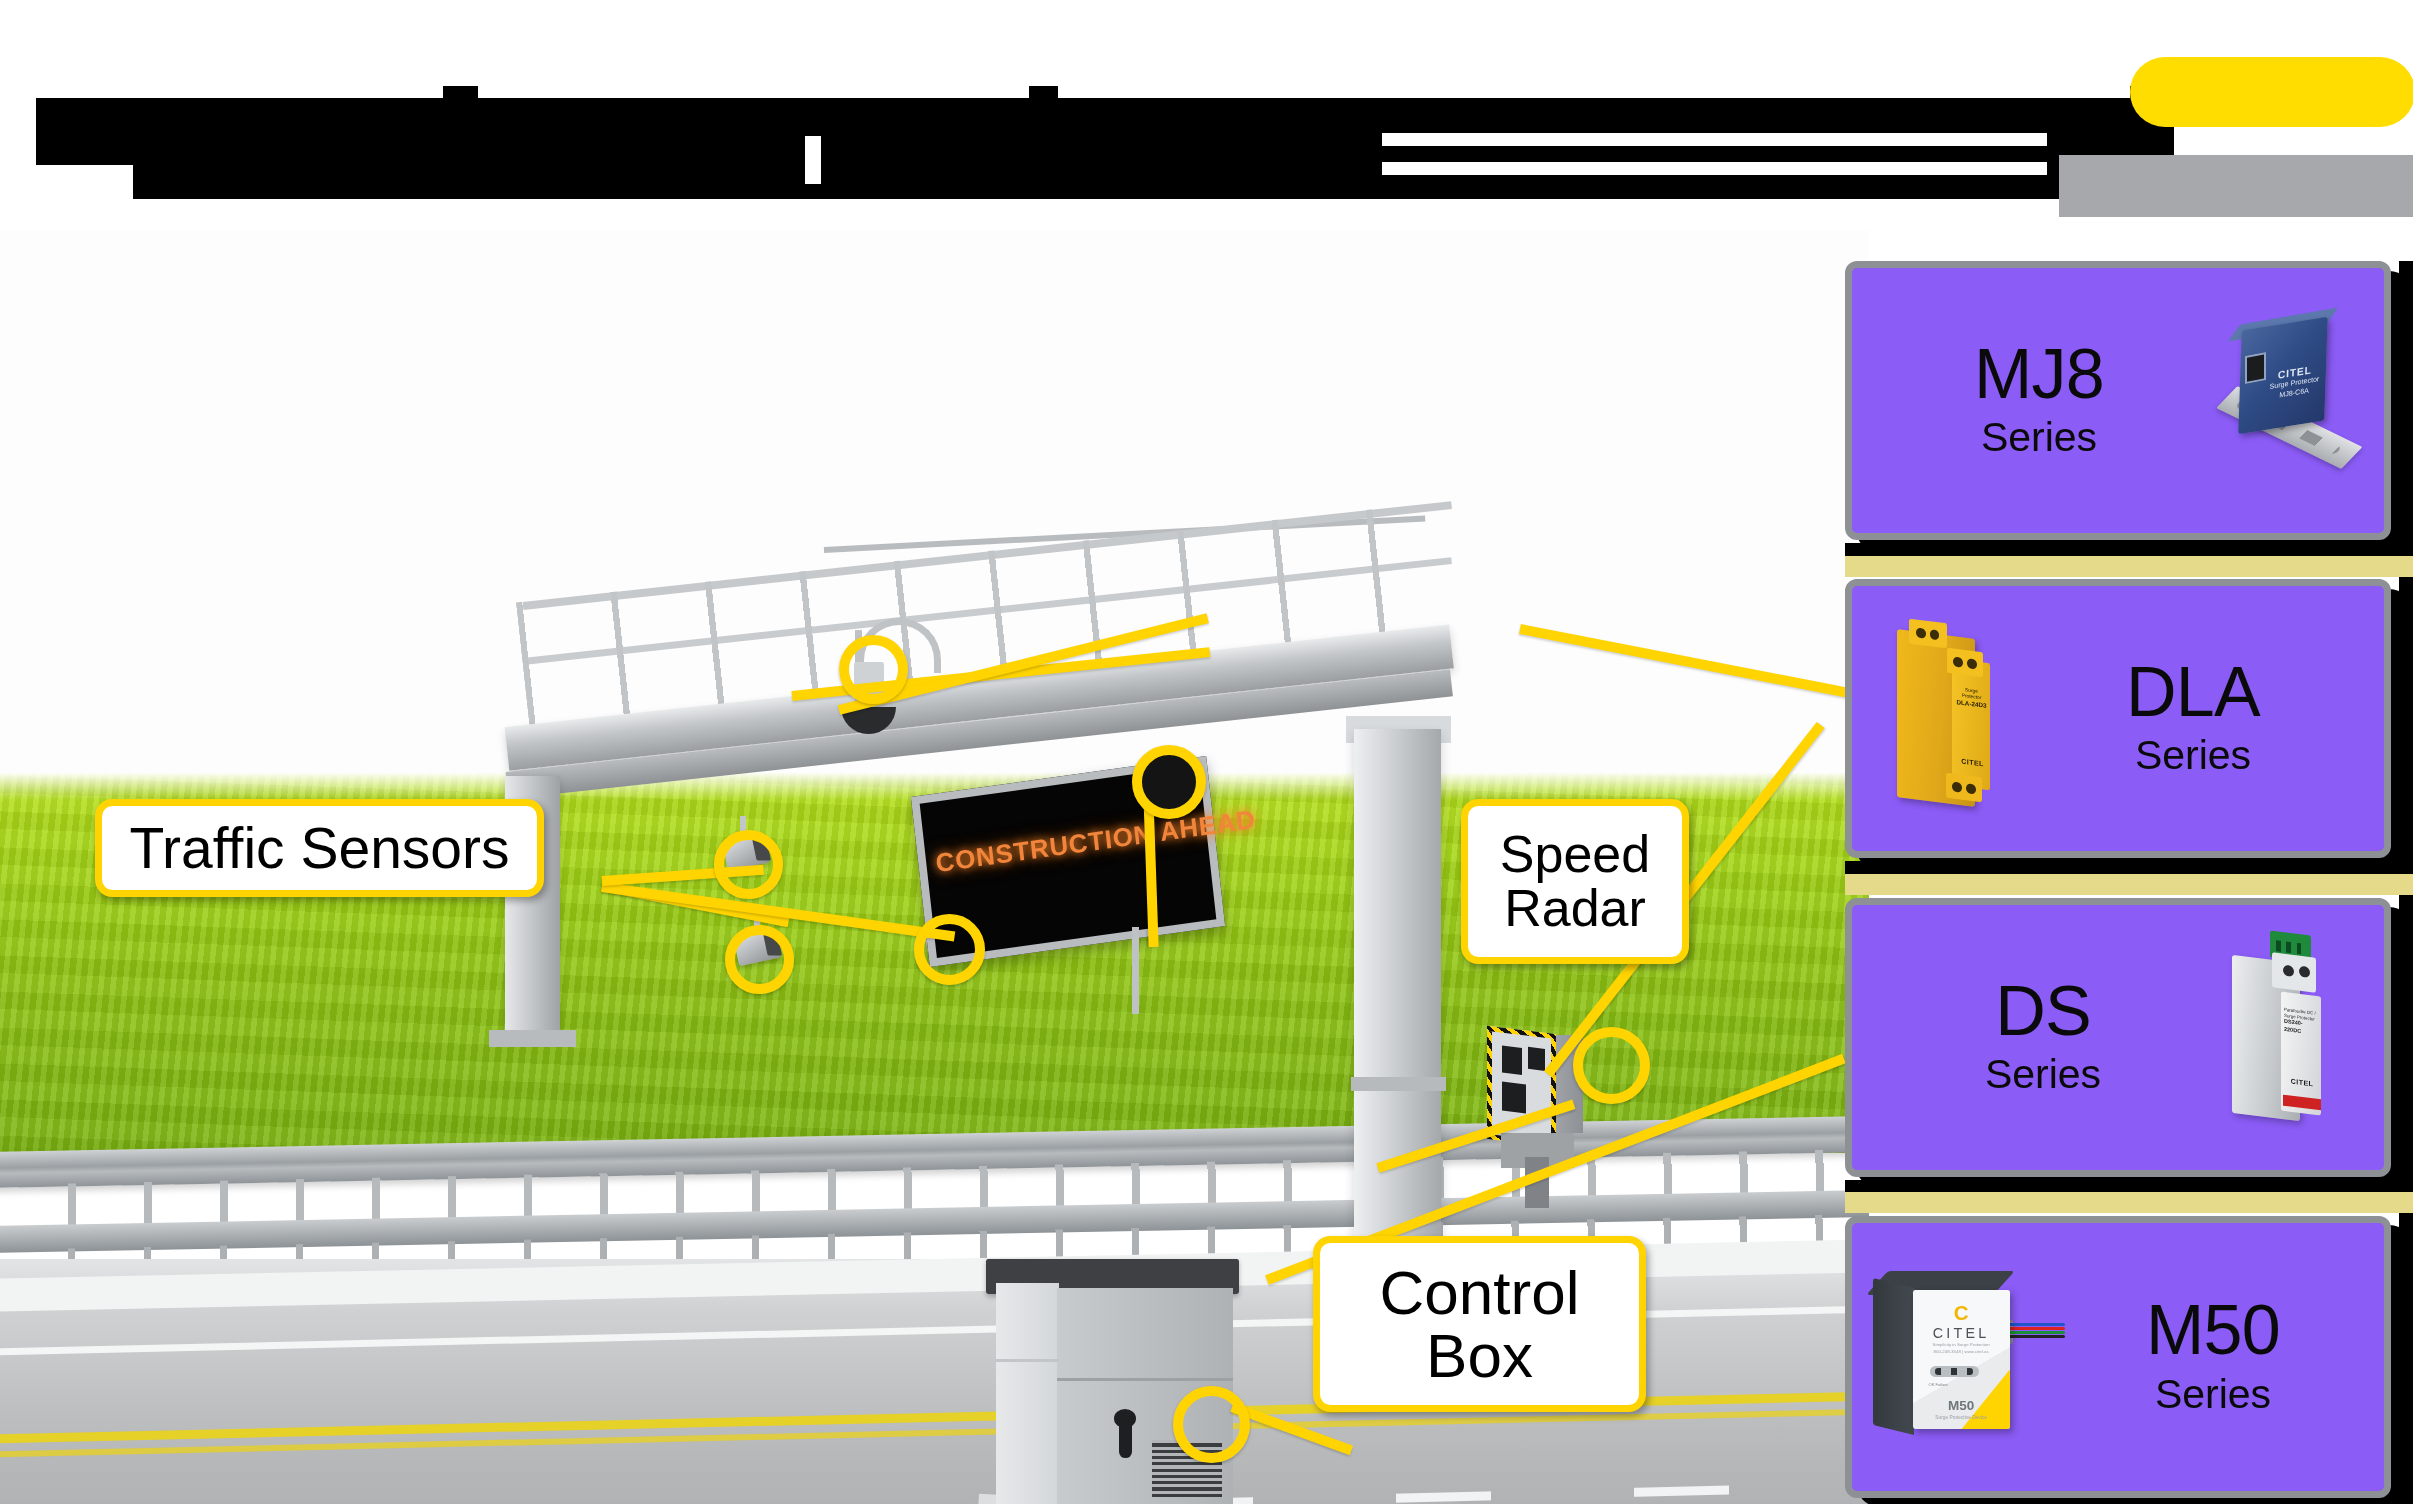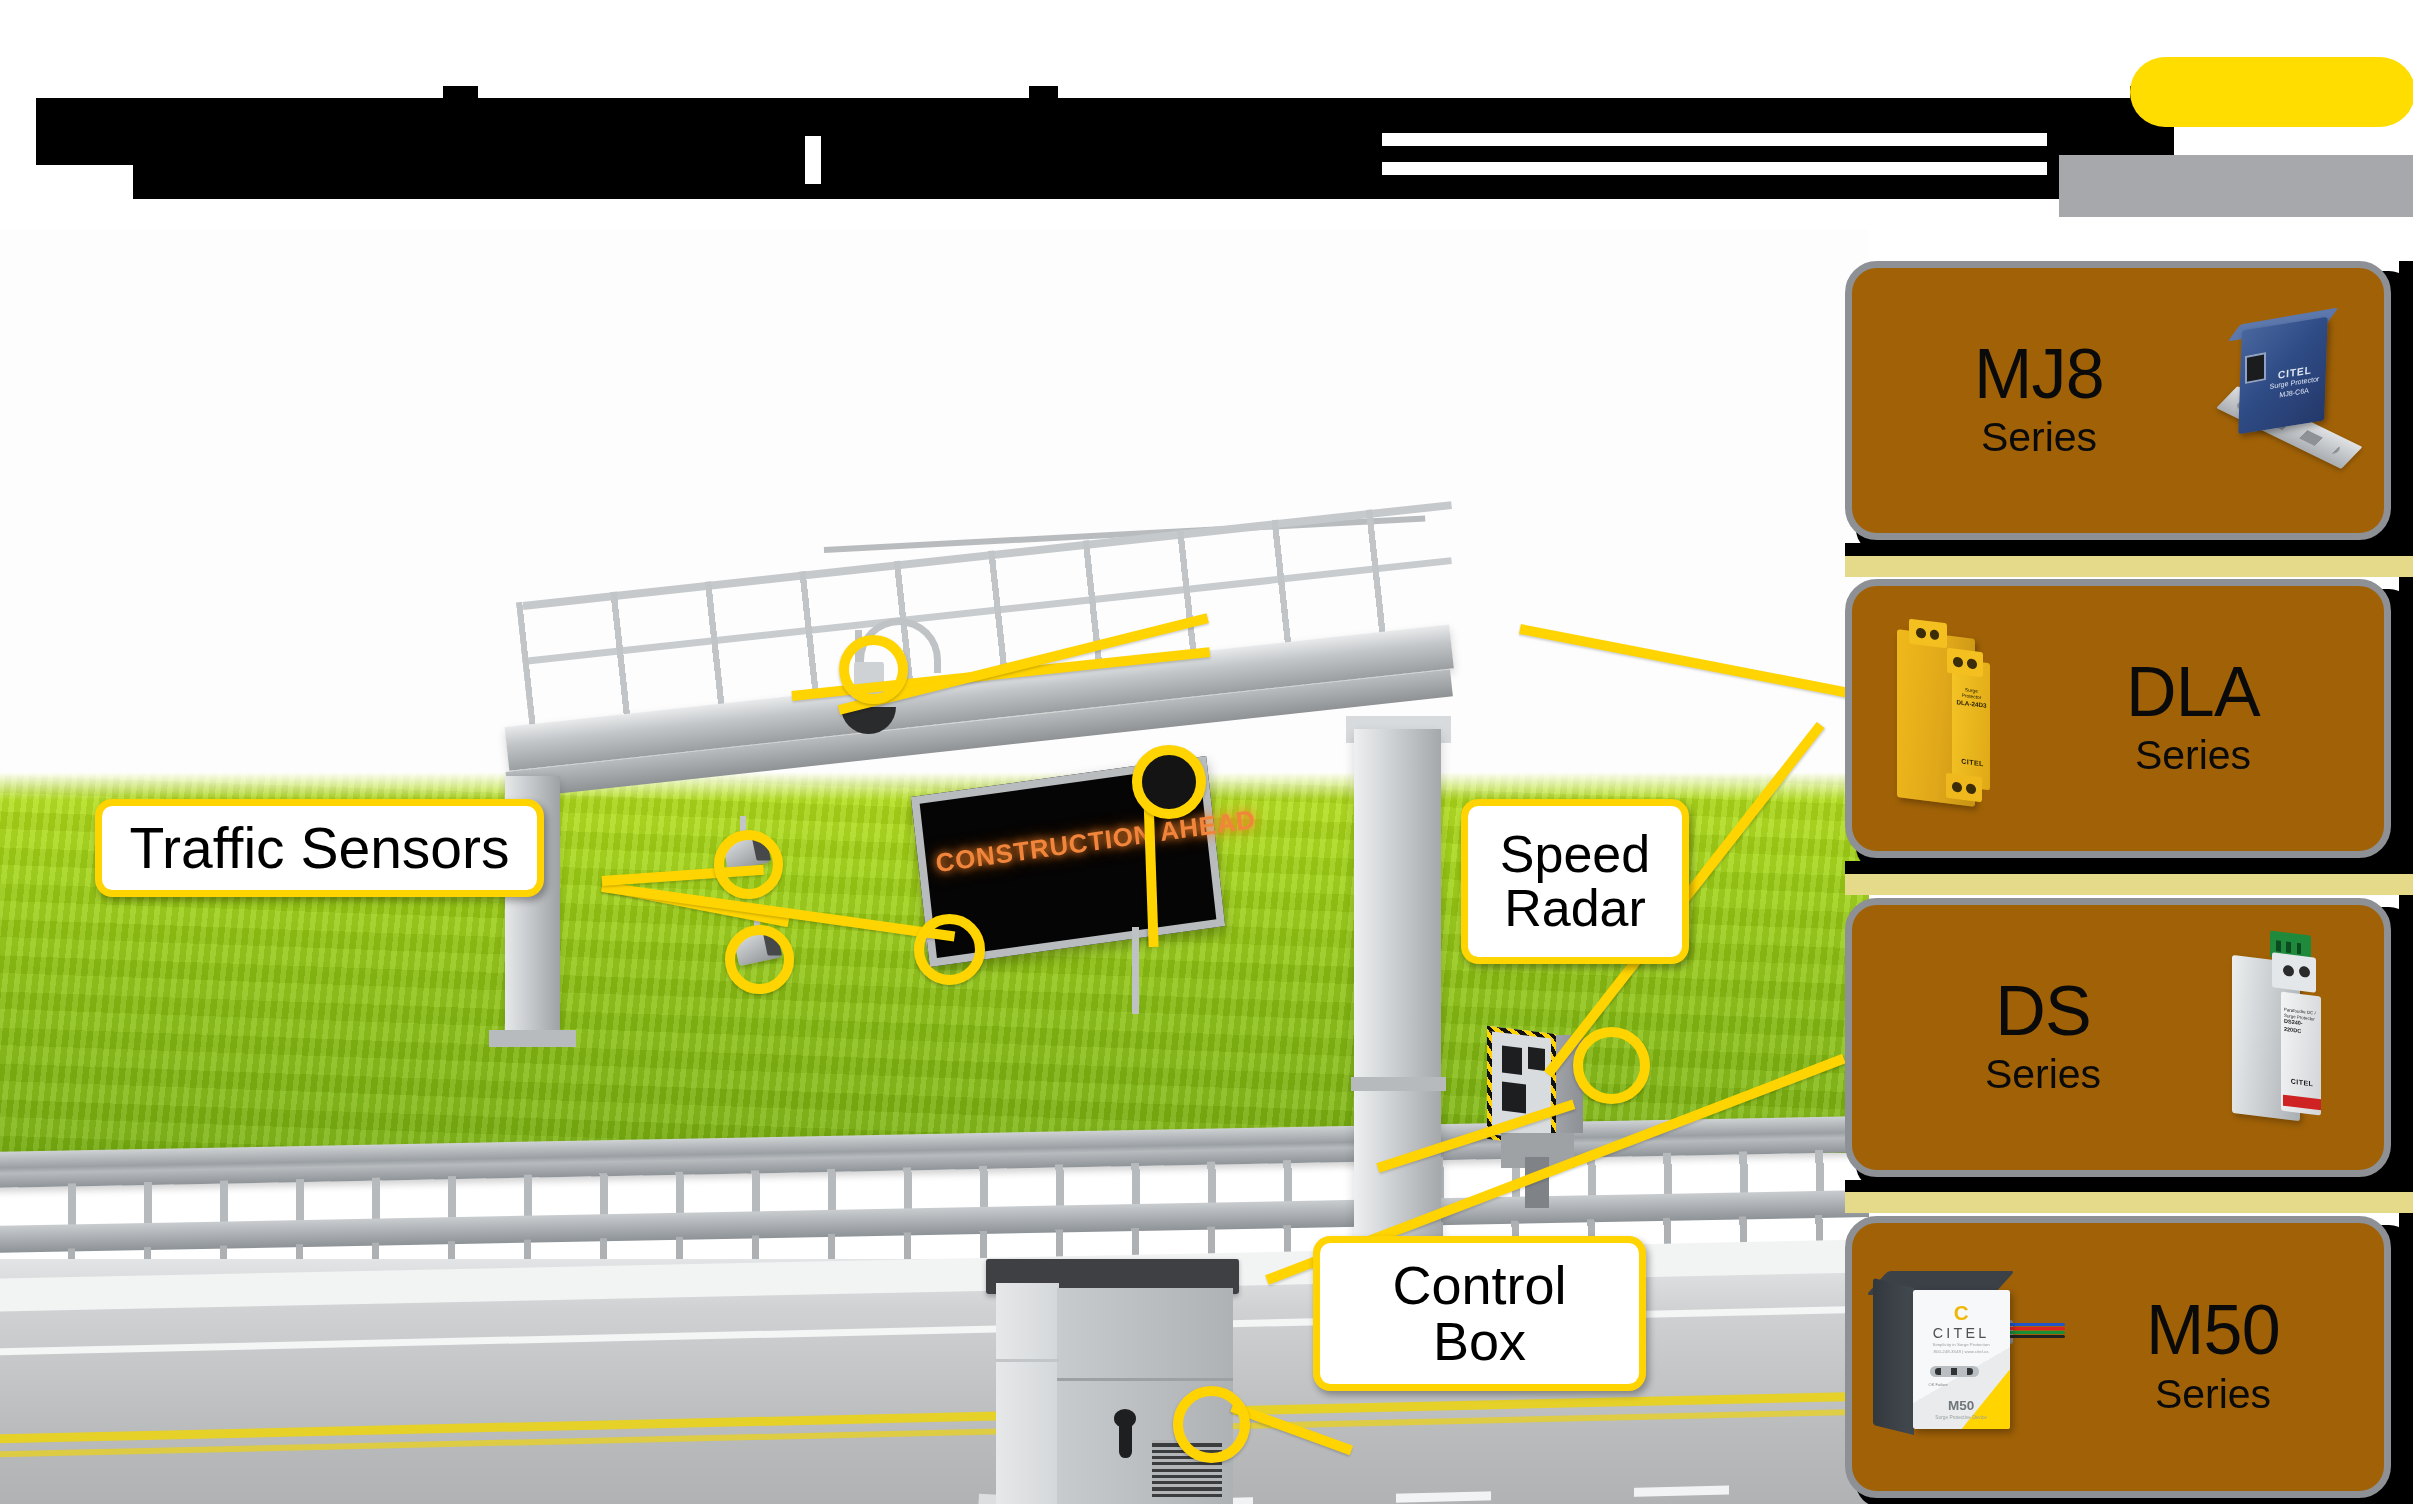--- a/index.html
+++ b/index.html
@@ -129,21 +129,21 @@
       box-shadow:0 1.6px 2.4px rgba(0,0,0,.18);}
 
   .callout{position:absolute;background:#fff;border:7.1px solid #ffd400;border-radius:17.4px;
       box-shadow:2.4px 4px 7.1px rgba(0,0,0,.32);display:flex;align-items:center;justify-content:center;
       text-align:center;color:#000;line-height:1.02;padding:4.8px 14.3px;box-sizing:border-box;}
   .callout span{display:block;font-weight:400;}
 
   
   .rail{position:absolute;left:1845px;top:261px;width:569px;height:1243px;}
   .card-shadow{position:absolute;background:#000;}
-  .card{position:absolute;left:0;background:#a16207;border:7.1px solid #8d9094;border-radius:32px;
+  .card{position:absolute;left:0;background:#8b5cf6;border:7.1px solid #8d9094;border-radius:12px;
       display:flex;align-items:center;box-sizing:border-box;overflow:hidden;}
   .card .art{flex:0 0 auto;display:flex;align-items:center;justify-content:center;}
   .card .txt{flex:1 1 auto;display:flex;flex-direction:column;align-items:center;justify-content:center;}
   .card .model{font-size:70px;font-weight:400;color:#0a0a0a;line-height:1;letter-spacing:-0.8px;}
   .card .series{font-size:41px;font-weight:400;color:#0a0a0a;line-height:1.2;margin-top:4.8px;}
   .divider{position:absolute;left:0;width:569px;height:20.6px;background:#e4da8a;}
   .divider-blk{position:absolute;left:0;width:569px;height:12.7px;background:#000;}
   .rail-edge{position:absolute;left:554px;top:0;width:14.3px;height:1243px;background:#000;}
 
   
@@ -340,21 +340,21 @@
     <div class="callout" style="left:95px;top:569px;width:449px;height:98px;font-size:57px;">
       <span>Traffic Sensors</span>
     </div>
 
     <div class="callout" style="left:1461px;top:569px;width:228px;height:165px;font-size:52px;flex-direction:column;">
       <span>Speed</span>
       <span>Radar</span>
     </div>
 
 
-    <div class="callout" style="left:1313px;top:1006px;width:333px;height:155px;font-size:54px;flex-direction:column;">
+    <div class="callout" style="left:1313px;top:1006px;width:333px;height:176px;font-size:62px;flex-direction:column;">
       <span>Control</span>
       <span>Box</span>
     </div>
 
   </div>
 
   <div class="rail">
     <div class="rail-edge"></div>
 
     <div class="card-shadow" style="left:11px;top:9.5px;width:557px;height:282px;border-radius:24px;"></div>

